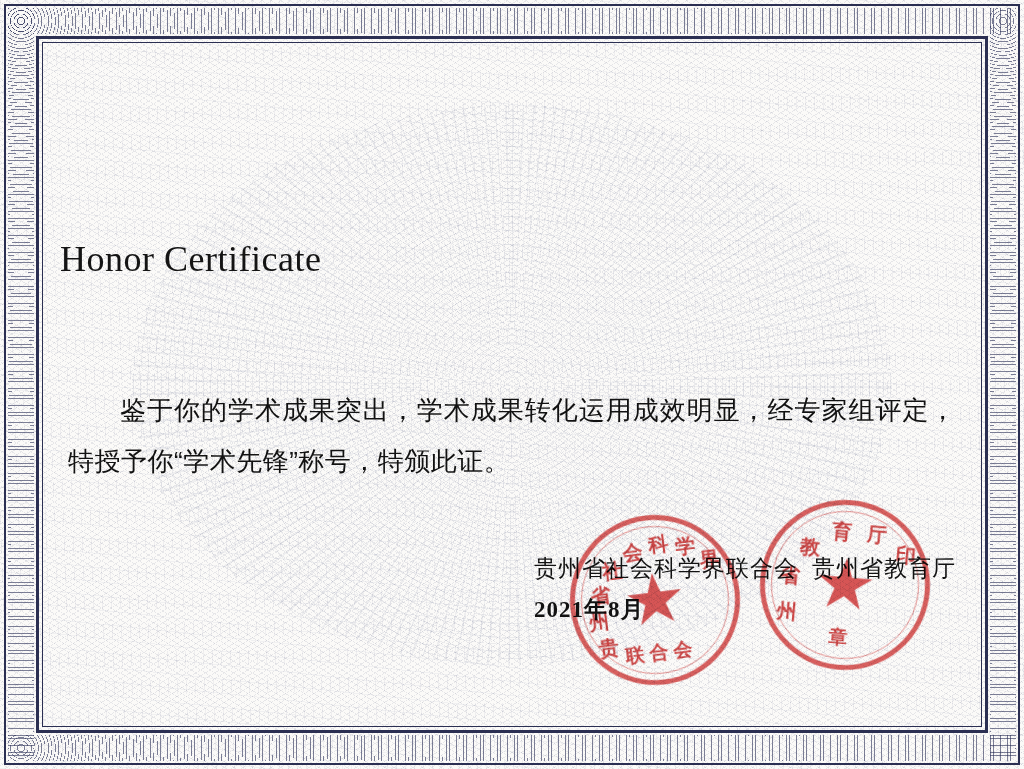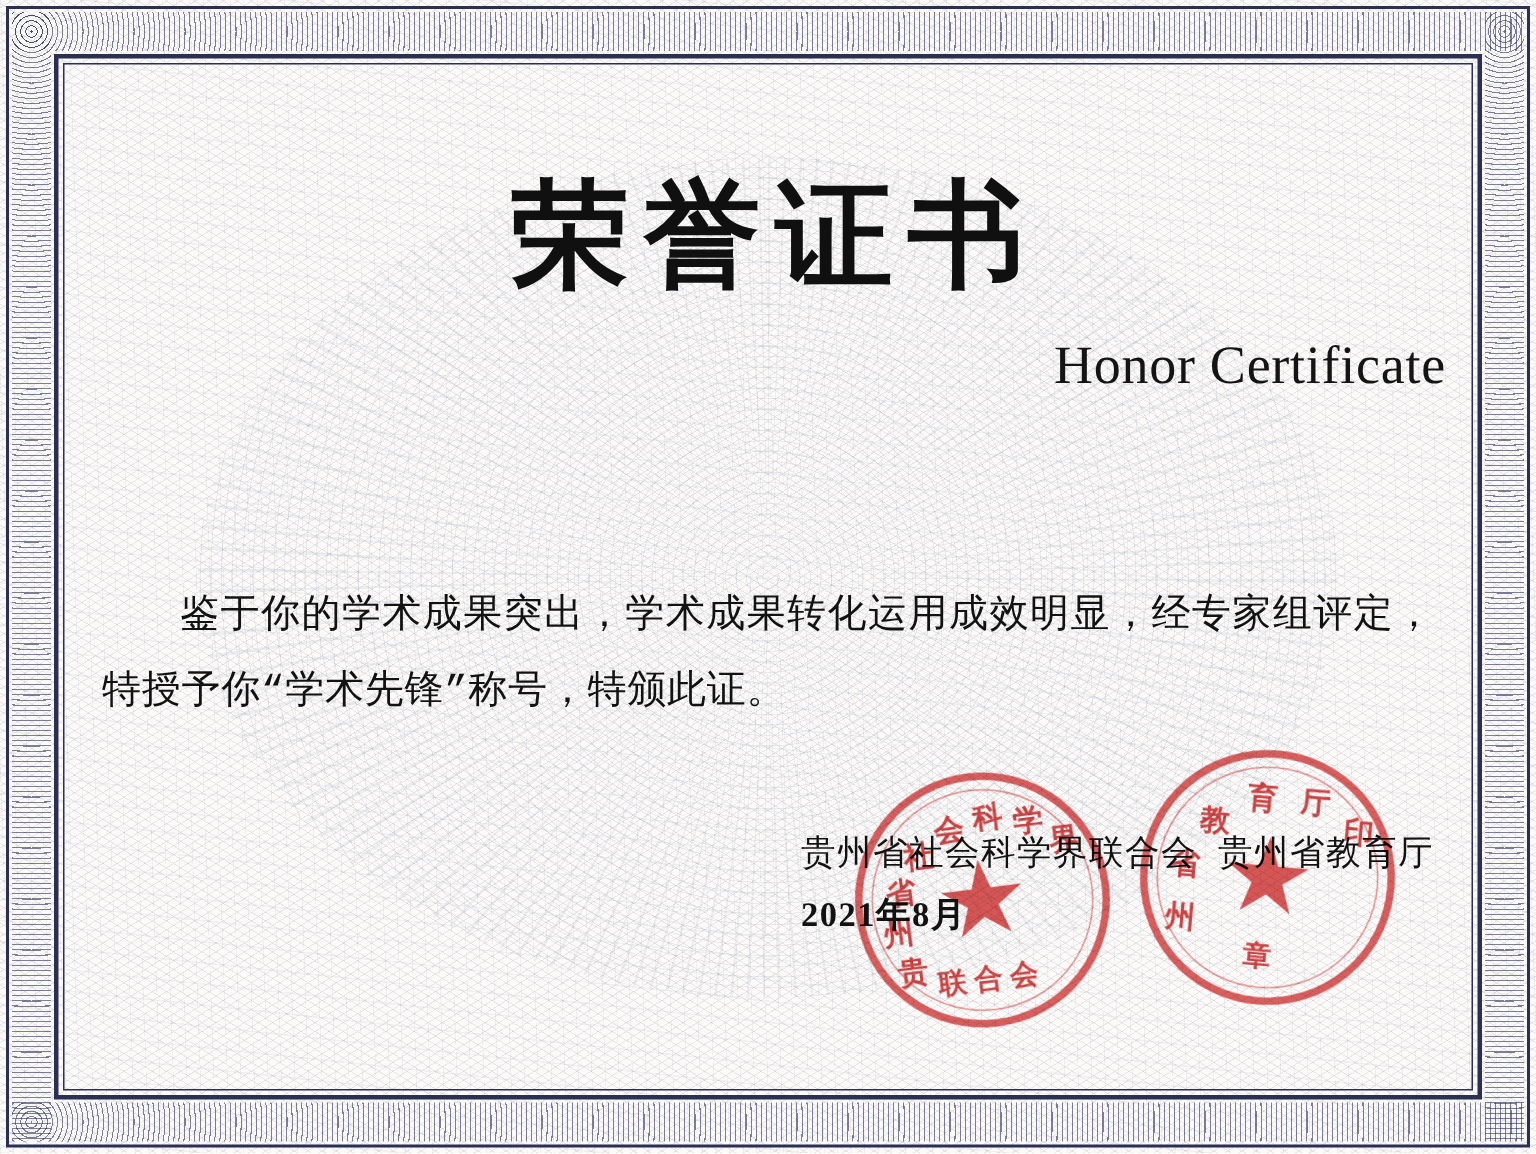--- a/index.html
+++ b/index.html
@@ -89,23 +89,23 @@
     font-family: "DejaVu Serif", "Liberation Serif", serif;
     font-size: 78px;
     font-weight: 700;
     letter-spacing: 10px;
     color: #101010;
     line-height: 1;
     text-indent: 10px;
   }
   .title-en {
     position: absolute;
-    top: 162px;
+    top: 178px;
     left: 0; right: 0;
-    text-align: right;
+    text-align: left;
     font-family: "Liberation Serif", serif;
     font-size: 36px;
     font-weight: 400;
     color: #141414;
     letter-spacing: 0.5px;
   }
 
   .recipient {
     position: absolute;
     top: 275px;
@@ -114,21 +114,21 @@
     font-size: 26px;
     color: #121212;
     letter-spacing: 1px;
   }
 
   .body-text {
     position: absolute;
     top: 325px;
     left: 8px;
     right: 8px;
-    font-family: Liberation Mono, monospace;
+    font-family: Liberation Sans, sans-serif;
     font-size: 26px;
     line-height: 1.95;
     color: #121212;
     text-indent: 52px;
     text-align: justify;
     letter-spacing: 0.5px;
   }
 
   
   .signature-row {
@@ -225,21 +225,20 @@
   <div class="border-outer-line"></div>
   <div class="lace-band lace-top"></div>
   <div class="lace-band lace-bottom"></div>
   <div class="lace-band lace-left"></div>
   <div class="lace-band lace-right"></div>
   <div class="border-inner-thick"></div>
   <div class="border-inner-thin"></div>
 
   <div class="content">
 
-    <div class="title-cn">荣誉证书</div>
 
     <div class="title-en">Honor Certificate</div>
 
 
     <div class="body-text">鉴于你的学术成果突出，学术成果转化运用成效明显，经专家组评定，特授予你“学术先锋”称号，特颁此证。</div>
 
     <div class="seal seal-left">
       <div class="seal-star"></div>
       <div class="seal-ring-text">
         <span style="transform: rotate(-115deg) translate(0,-68px) rotate(115deg);">贵</span>

